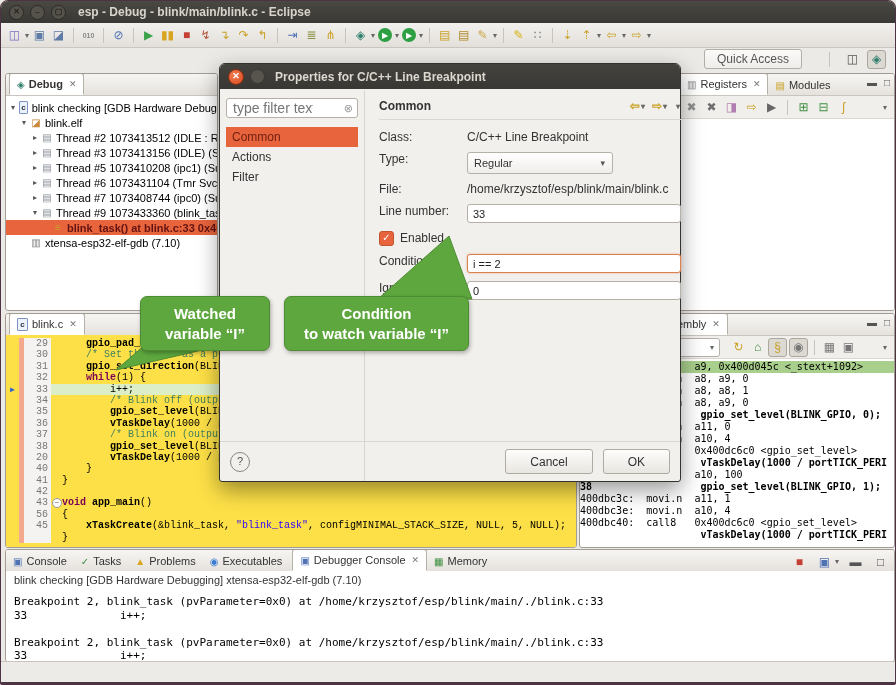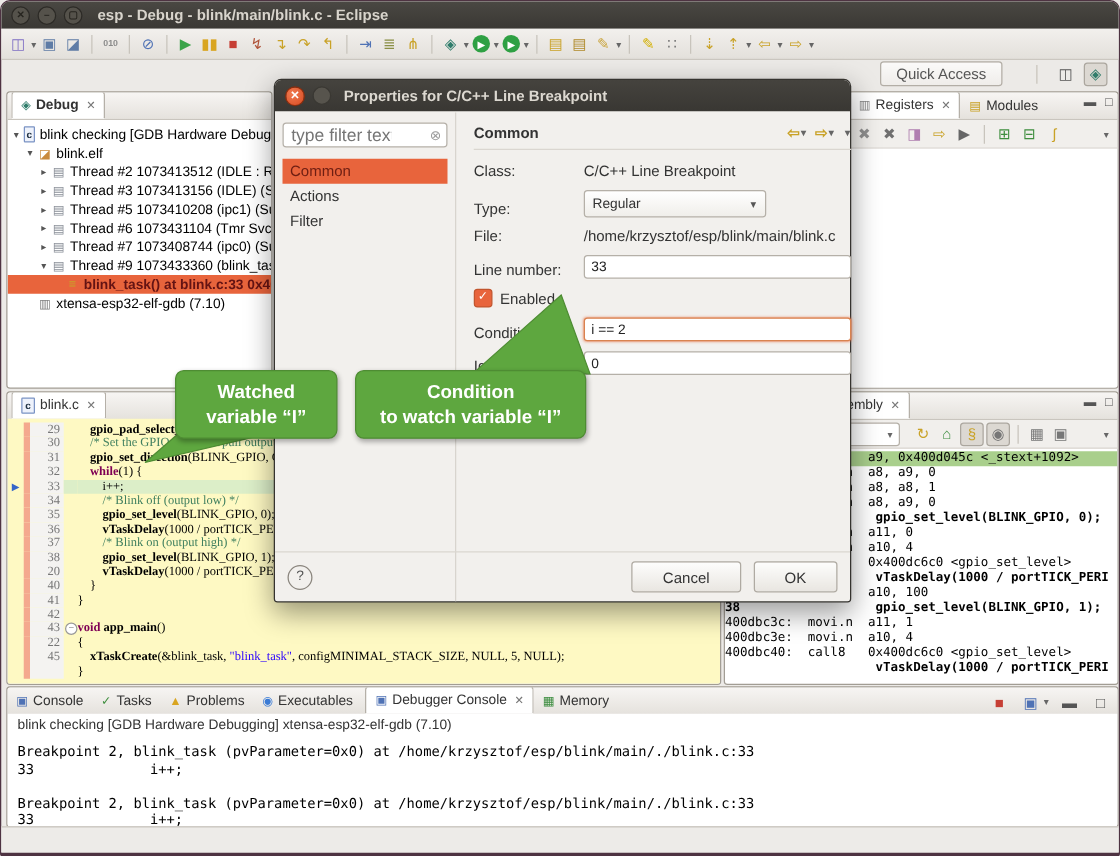--- a/index.html
+++ b/index.html
@@ -46,22 +46,22 @@
   .trow{height:15px;display:flex;align-items:center;overflow:hidden}
   .twist{width:10px;font-size:8px;color:#555;text-align:center;flex:none}
   .ticon{width:14px;text-align:center;flex:none;margin-right:2px;font-size:10px}
   .trow.selected{background:#E8643C;color:#641313;font-weight:bold}
   .cbox{display:inline-block;width:9px;height:11px;background:#eef2fb;border:1px solid #7a93c4;
         border-radius:1px;font-size:8px;line-height:11px;text-align:center;color:#234;font-weight:bold}
   
   #registers-panel{left:674px;top:72px;width:218px;height:236px}
   
   #editor-panel{left:4px;top:312px;width:570px;height:233px}
-  .ed-content{position:absolute;top:21px;left:0;right:0;bottom:0;background:#fef9c3;
-              font-family:Liberation Serif, serif;font-size:10px;padding-top:3px}
+  .ed-content{position:absolute;top:21px;left:0;right:0;bottom:0;background:#fde047;
+              font-family:Liberation Mono, monospace;font-size:10px;padding-top:3px}
   .crow{display:flex;height:11.4px;white-space:pre;line-height:11.4px}
   .cm{width:13px;flex:none;text-align:center;font-size:8px;color:#3565C9;line-height:11px}
   .cbar{width:5px;flex:none;background:#F4A98E}
   .cnum{width:24px;flex:none;text-align:right;padding-right:3px;color:#777;background:#F4F3F1}
   .cfold{width:11px;flex:none;position:relative}
   .folddot{position:absolute;left:1px;top:1px;width:8px;height:8px;border:1px solid #999;
            border-radius:50%;font-size:8px;line-height:7px;text-align:center;color:#666;background:#fff}
   .ccode{flex:1;overflow:hidden}
   .crow.hl .ccode,.crow.hl .cfold{background:#DCEEC8}
   .seg-k{color:#7F0055;font-weight:bold}
@@ -100,21 +100,21 @@
           align-items:center;padding:0 4px;justify-content:space-between}
   .filter input{border:none;outline:none;width:80px;font-size:14px;font-family:inherit;color:#555;background:transparent}
   .clear-ic{color:#999;font-size:11px}
   .dlg-list{margin-top:9px;font-size:12px;color:#333}
   .dlg-item{height:20px;line-height:20px;padding-left:6px}
   .dlg-item.selected{background:#E8643C;color:#6E1E12}
   .dlg-main{flex:1;position:relative;padding:9px 10px 0 14px;font-size:12px;color:#333}
   .dlg-head{display:flex;align-items:center;font-weight:bold;margin-bottom:6px}
   .navic{font-size:12px;color:#c9a227;margin-left:6px}
   .dlg-hr{border:none;border-top:1px solid #dad6d0;margin:0 0 10px 0}
-  .frow{display:flex;align-items:flex-end;margin-bottom:8px}
+  .frow{display:flex;align-items:flex-start;margin-bottom:8px}
   .flabel{width:88px;flex:none}
   .fld{height:17px;border:1px solid #b5b0a8;border-radius:3px;background:#fff;font-size:11px;
        padding:0 5px;width:202px;font-family:inherit;color:#222;outline:none}
   .fld.focus{border-color:#D9824F;box-shadow:0 0 2px rgba(233,106,60,.6)}
   .combo{width:132px;height:20px;border:1px solid #b5b0a8;border-radius:3px;
          background:linear-gradient(#fff,#f0eeea);display:flex;align-items:center;
          justify-content:space-between;padding:0 6px;font-size:11px}
   .combo .dd{color:#555;font-size:9px}
   .chk{width:13px;height:13px;background:#E8643C;border:1px solid #c2552e;border-radius:3px;
        color:#fff;font-size:10px;line-height:12px;text-align:center;margin-right:6px;flex:none}
@@ -328,21 +328,21 @@
         <div class="crow"><span class="cm"></span><span class="cbar"></span><span class="cnum">34</span><span class="cfold"></span><span class="ccode"><span class="seg-p">        </span><span class="seg-c">/* Blink off (output low) */</span></span></div>
         <div class="crow"><span class="cm"></span><span class="cbar"></span><span class="cnum">35</span><span class="cfold"></span><span class="ccode"><span class="seg-p">        </span><span class="seg-f">gpio_set_level</span><span class="seg-p">(BLINK_GPIO, 0);</span></span></div>
         <div class="crow"><span class="cm"></span><span class="cbar"></span><span class="cnum">36</span><span class="cfold"></span><span class="ccode"><span class="seg-p">        </span><span class="seg-f">vTaskDelay</span><span class="seg-p">(1000 / portTICK_PERIOD_MS);</span></span></div>
         <div class="crow"><span class="cm"></span><span class="cbar"></span><span class="cnum">37</span><span class="cfold"></span><span class="ccode"><span class="seg-p">        </span><span class="seg-c">/* Blink on (output high) */</span></span></div>
         <div class="crow"><span class="cm"></span><span class="cbar"></span><span class="cnum">38</span><span class="cfold"></span><span class="ccode"><span class="seg-p">        </span><span class="seg-f">gpio_set_level</span><span class="seg-p">(BLINK_GPIO, 1);</span></span></div>
         <div class="crow"><span class="cm"></span><span class="cbar"></span><span class="cnum">20</span><span class="cfold"></span><span class="ccode"><span class="seg-p">        </span><span class="seg-f">vTaskDelay</span><span class="seg-p">(1000 / portTICK_PERIOD_MS);</span></span></div>
         <div class="crow"><span class="cm"></span><span class="cbar"></span><span class="cnum">40</span><span class="cfold"></span><span class="ccode"><span class="seg-p">    }</span></span></div>
         <div class="crow"><span class="cm"></span><span class="cbar"></span><span class="cnum">41</span><span class="cfold"></span><span class="ccode"><span class="seg-p">}</span></span></div>
         <div class="crow"><span class="cm"></span><span class="cbar"></span><span class="cnum">42</span><span class="cfold"></span><span class="ccode"></span></div>
         <div class="crow"><span class="cm"></span><span class="cbar"></span><span class="cnum">43</span><span class="cfold"><span class="folddot">−</span></span><span class="ccode"><span class="seg-k">void</span><span class="seg-p"> </span><span class="seg-f">app_main</span><span class="seg-p">()</span></span></div>
-        <div class="crow"><span class="cm"></span><span class="cbar"></span><span class="cnum">22</span><span class="cfold"></span><span class="ccode"><span class="seg-p">{</span></span></div>
+        <div class="crow"><span class="cm"></span><span class="cbar"></span><span class="cnum">56</span><span class="cfold"></span><span class="ccode"><span class="seg-p">{</span></span></div>
         <div class="crow"><span class="cm"></span><span class="cbar"></span><span class="cnum">45</span><span class="cfold"></span><span class="ccode"><span class="seg-p">    </span><span class="seg-f">xTaskCreate</span><span class="seg-p">(&amp;blink_task, </span><span class="seg-s">"blink_task"</span><span class="seg-p">, configMINIMAL_STACK_SIZE, NULL, 5, NULL);</span></span></div>
         <div class="crow"><span class="cm"></span><span class="cbar"></span><span class="cnum"></span><span class="cfold"></span><span class="ccode"><span class="seg-p">}</span></span></div>
       </div>
   </div>
 
   <div class="panel" id="disasm-panel">
     <div class="tabbar">
       <span class="tab active" id="disasm-tab">
         <span>Disassembly</span>
         <span class="tclose">✕</span>

